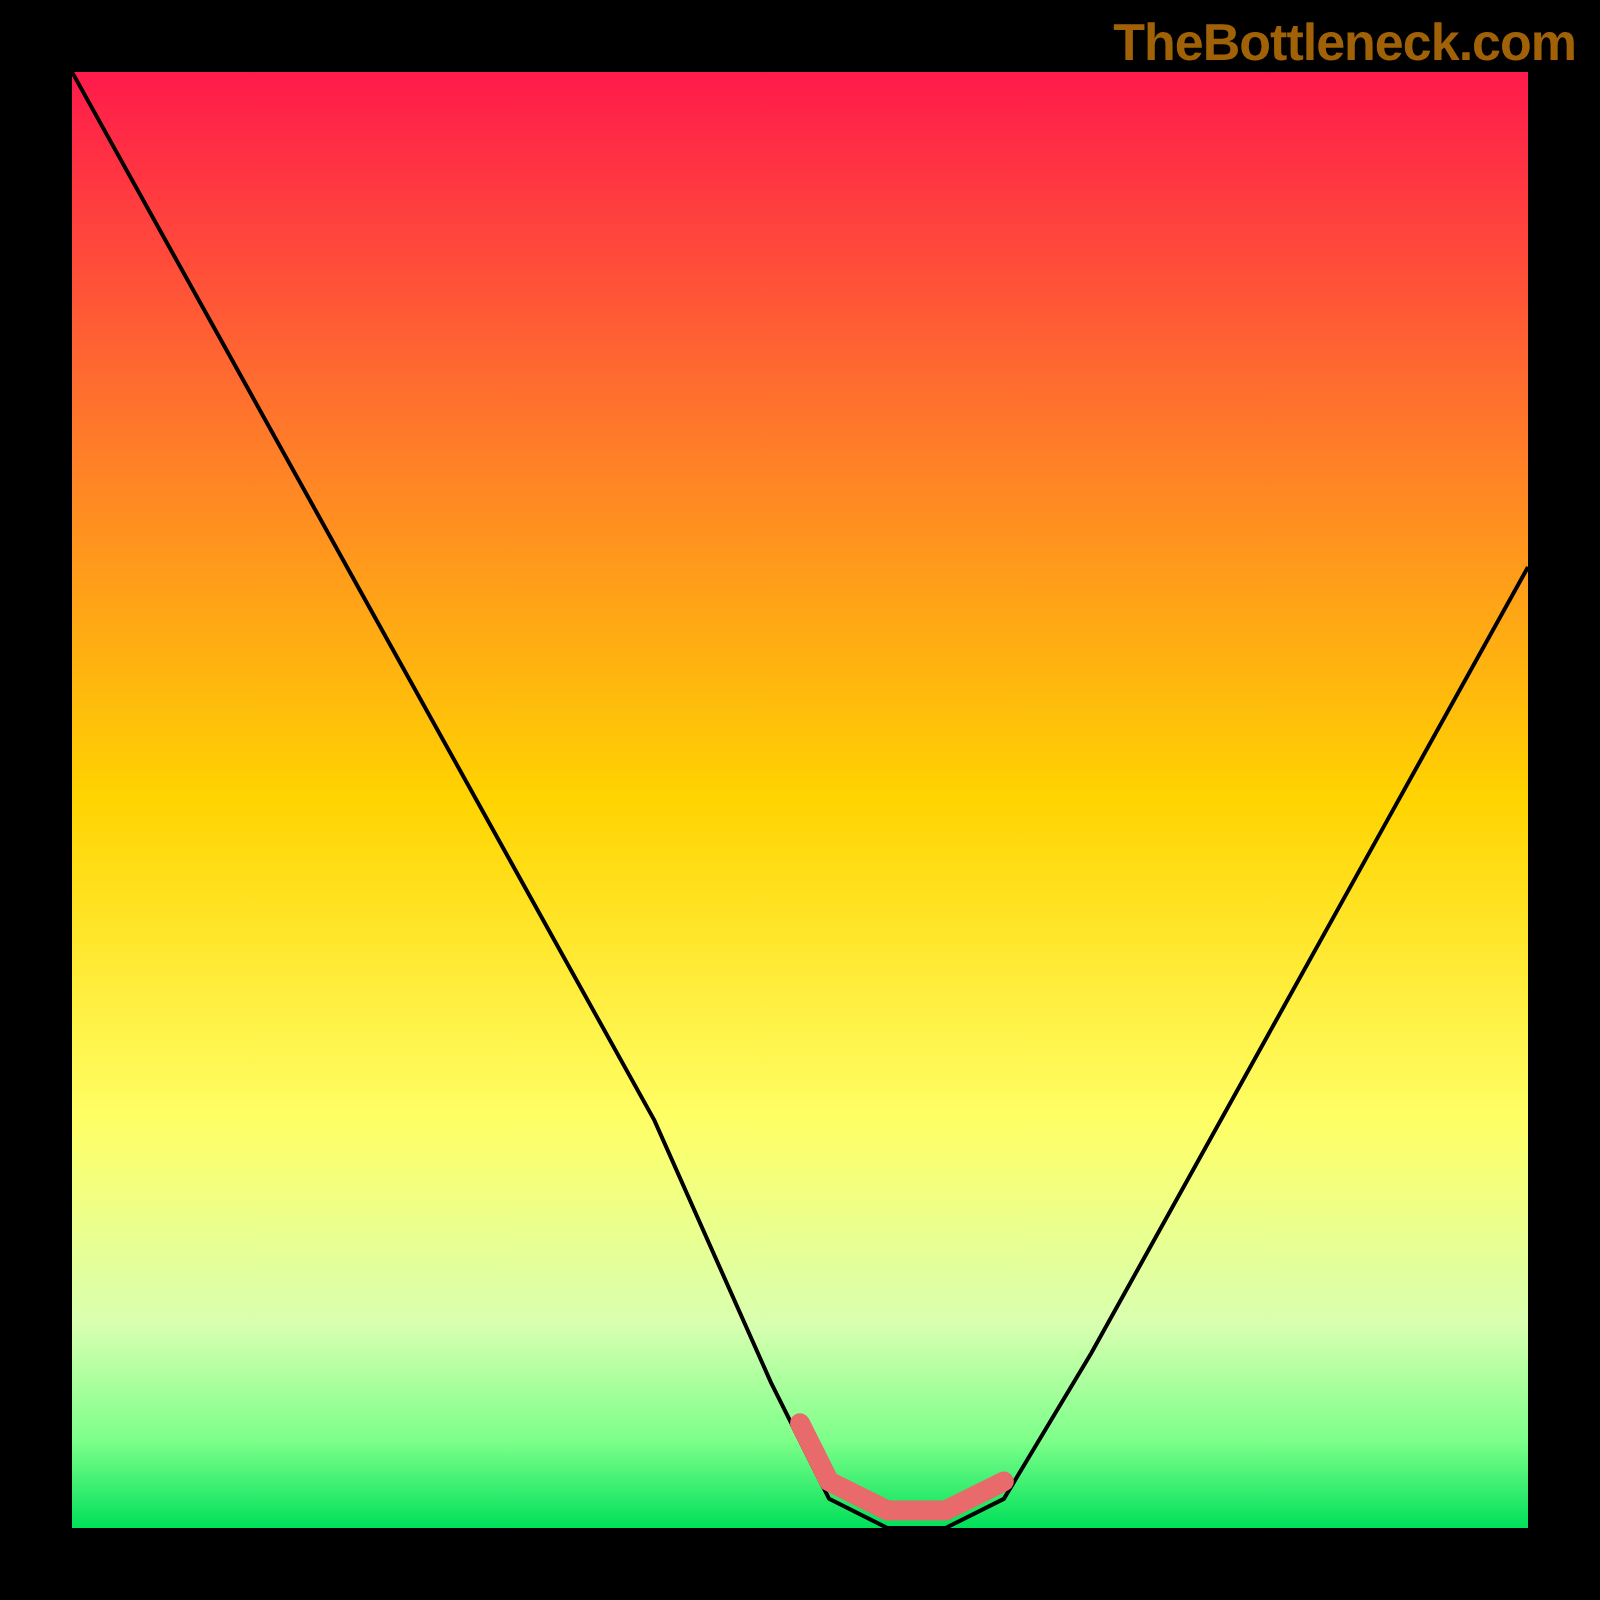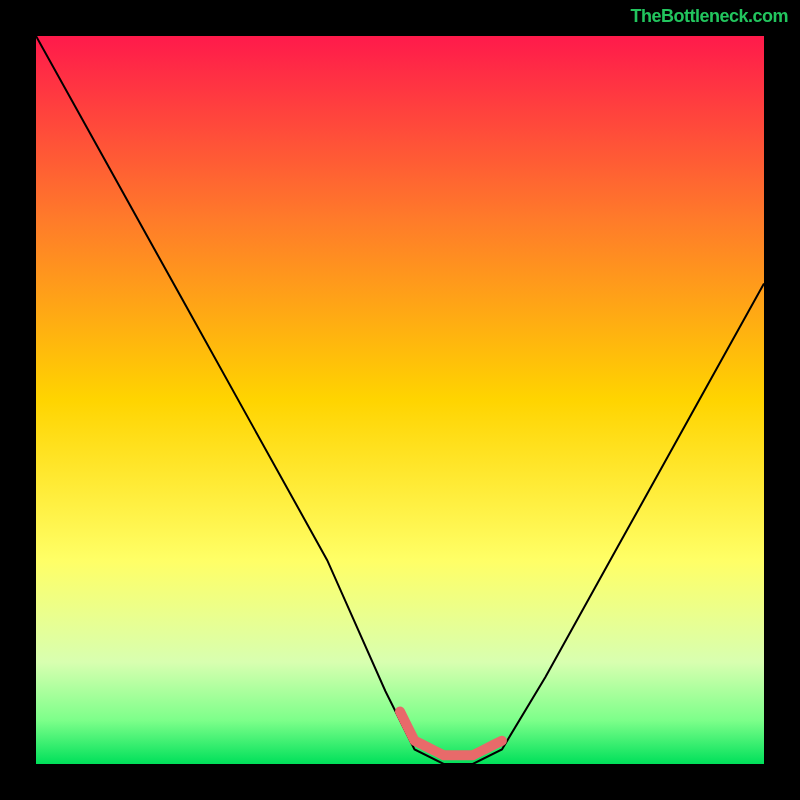--- a/index.html
+++ b/index.html
@@ -8,22 +8,22 @@
     width: 800px;
     height: 800px;
     background: #000;
     position: relative;
     font-family: Arial, sans-serif;
   }
   .watermark {
     position: absolute;
     top: 6px;
     right: 12px;
-    color: #22c55e;
-    font-size: 18px;
+    color: #a16207;
+    font-size: 26px;
     font-weight: 600;
     z-index: 10;
     letter-spacing: -0.5px;
   }
   .plot {
     position: absolute;
     left: 36px;
     top: 36px;
     width: 728px;
     height: 728px;

